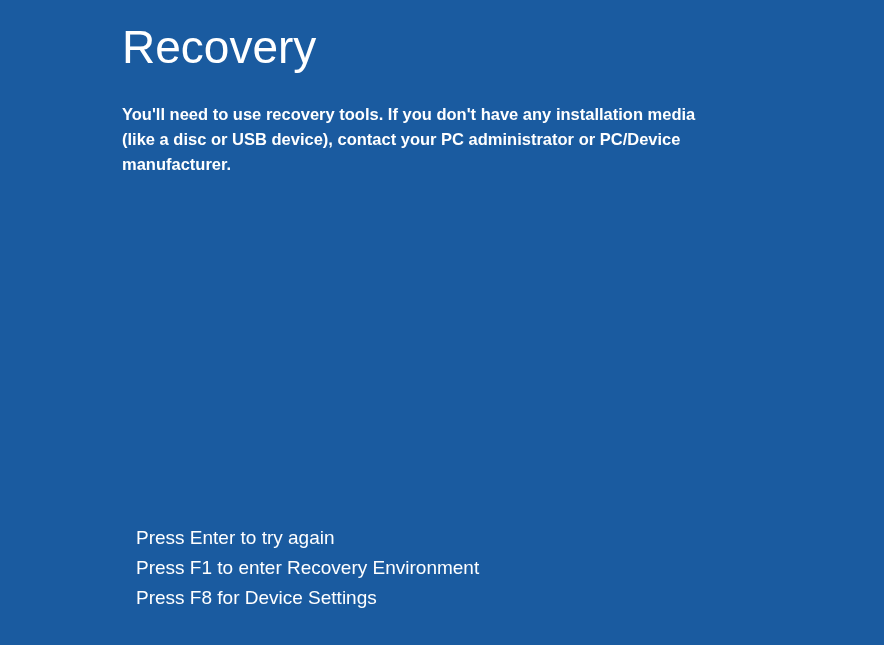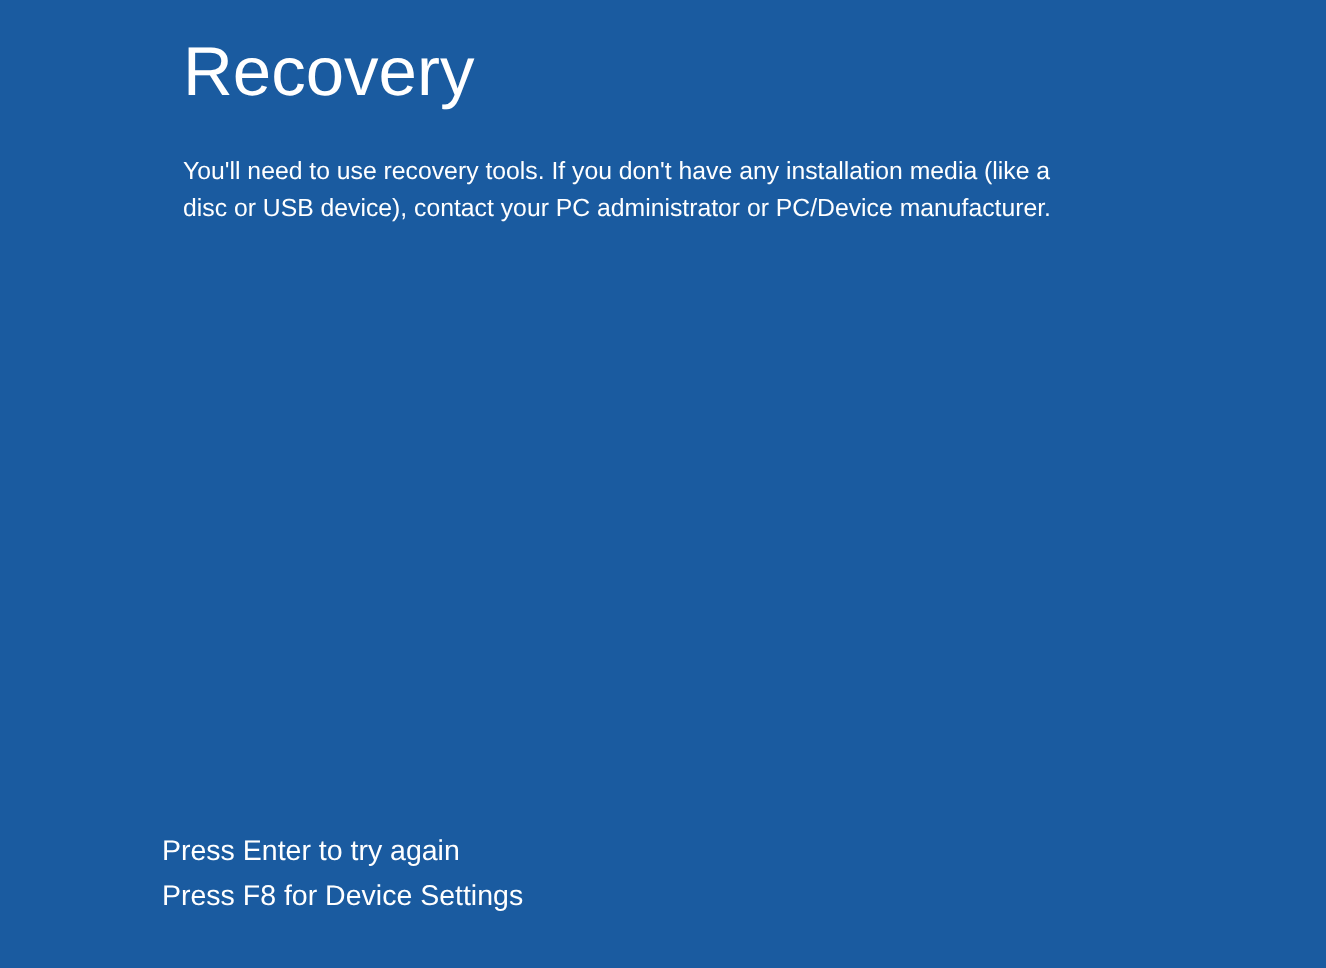--- a/index.html
+++ b/index.html
@@ -29,38 +29,39 @@
       letter-spacing: 0px;
       margin-bottom: 28px;
     }
     .subtitle {
       font-size: 20px;
       font-weight: 300;
       margin-bottom: 56px;
     }
     .body-text {
       font-size: 16.5px;
-      font-weight: 400;
+      font-weight: 700;
       line-height: 1.5;
       max-width: 590px;
     }
     .instructions {
       position: absolute;
       bottom: 32px;
-      left: 108px;
+      left: 136px;
     }
     .instruction-line {
       font-size: 19px;
       font-weight: 300;
       line-height: 1.58;
     }
   </style>
 </head>
 <body>
 
 <div class="container">
   <h1 class="title">Recovery</h1>
   <div class="body-text">You'll need to use recovery tools. If you don't have any installation media (like a disc or USB device), contact your PC administrator or PC/Device manufacturer.</div>
   <div class="instructions">
     <div class="instruction-line">Press Enter to try again</div>
+    <div class="instruction-line">Press F1 to enter Recovery Environment</div>
     <div class="instruction-line">Press F8 for Device Settings</div>
   </div>
 </div>
 
 </body></html>

